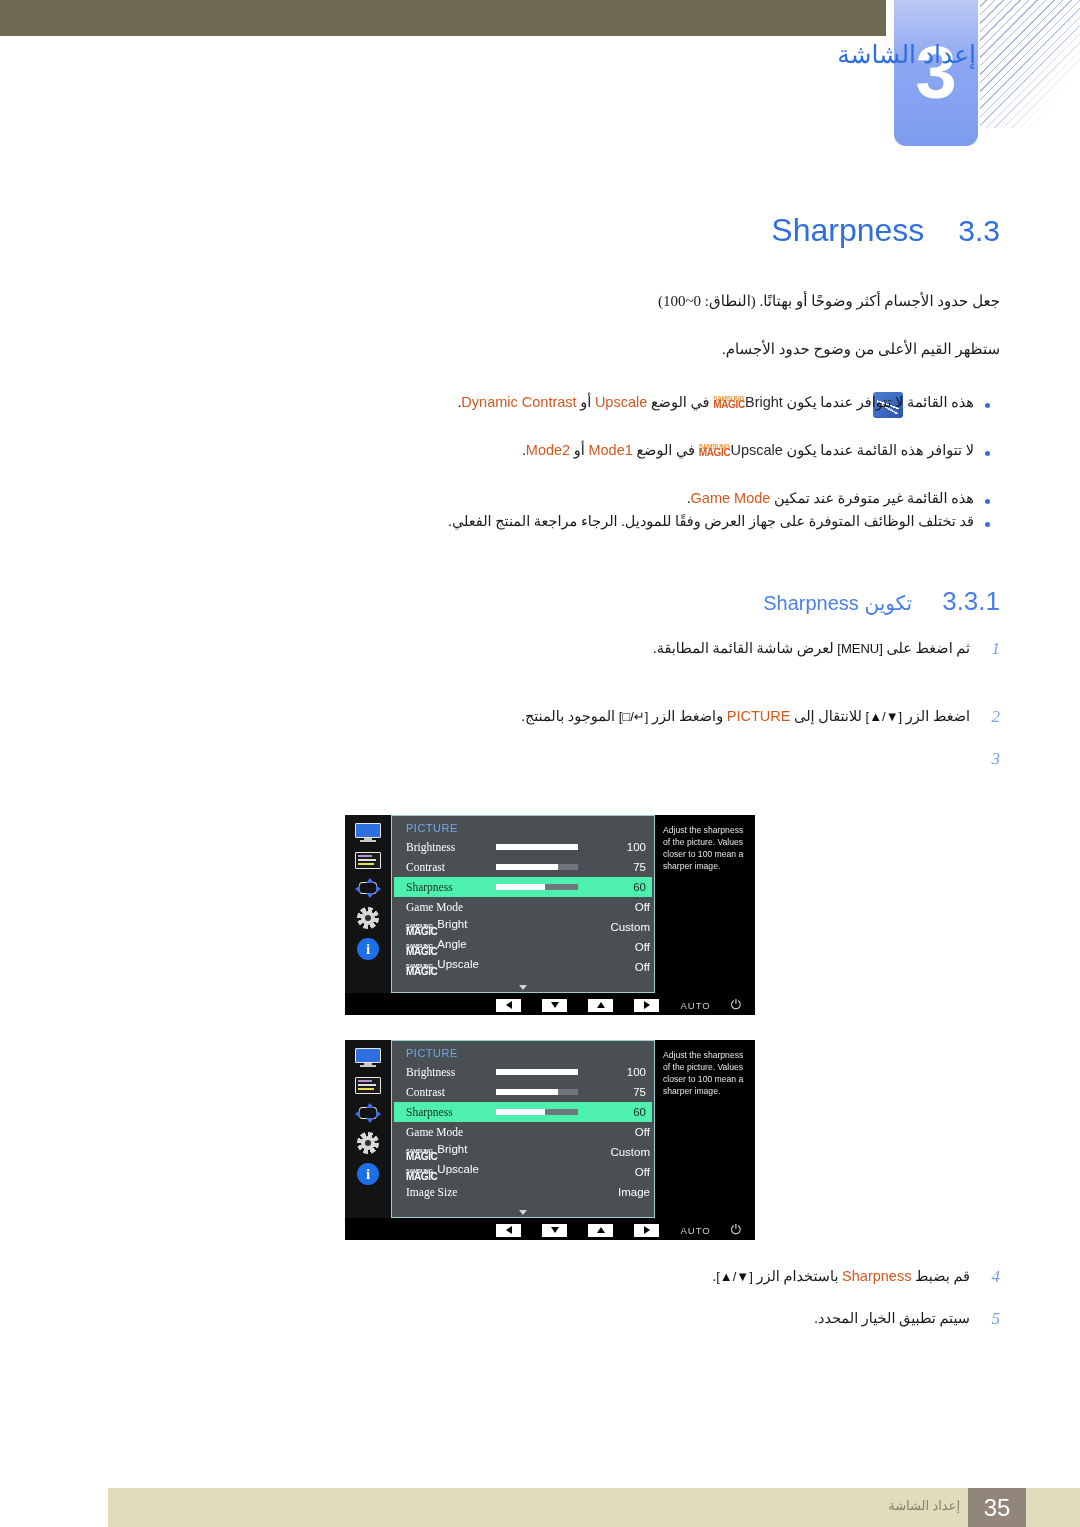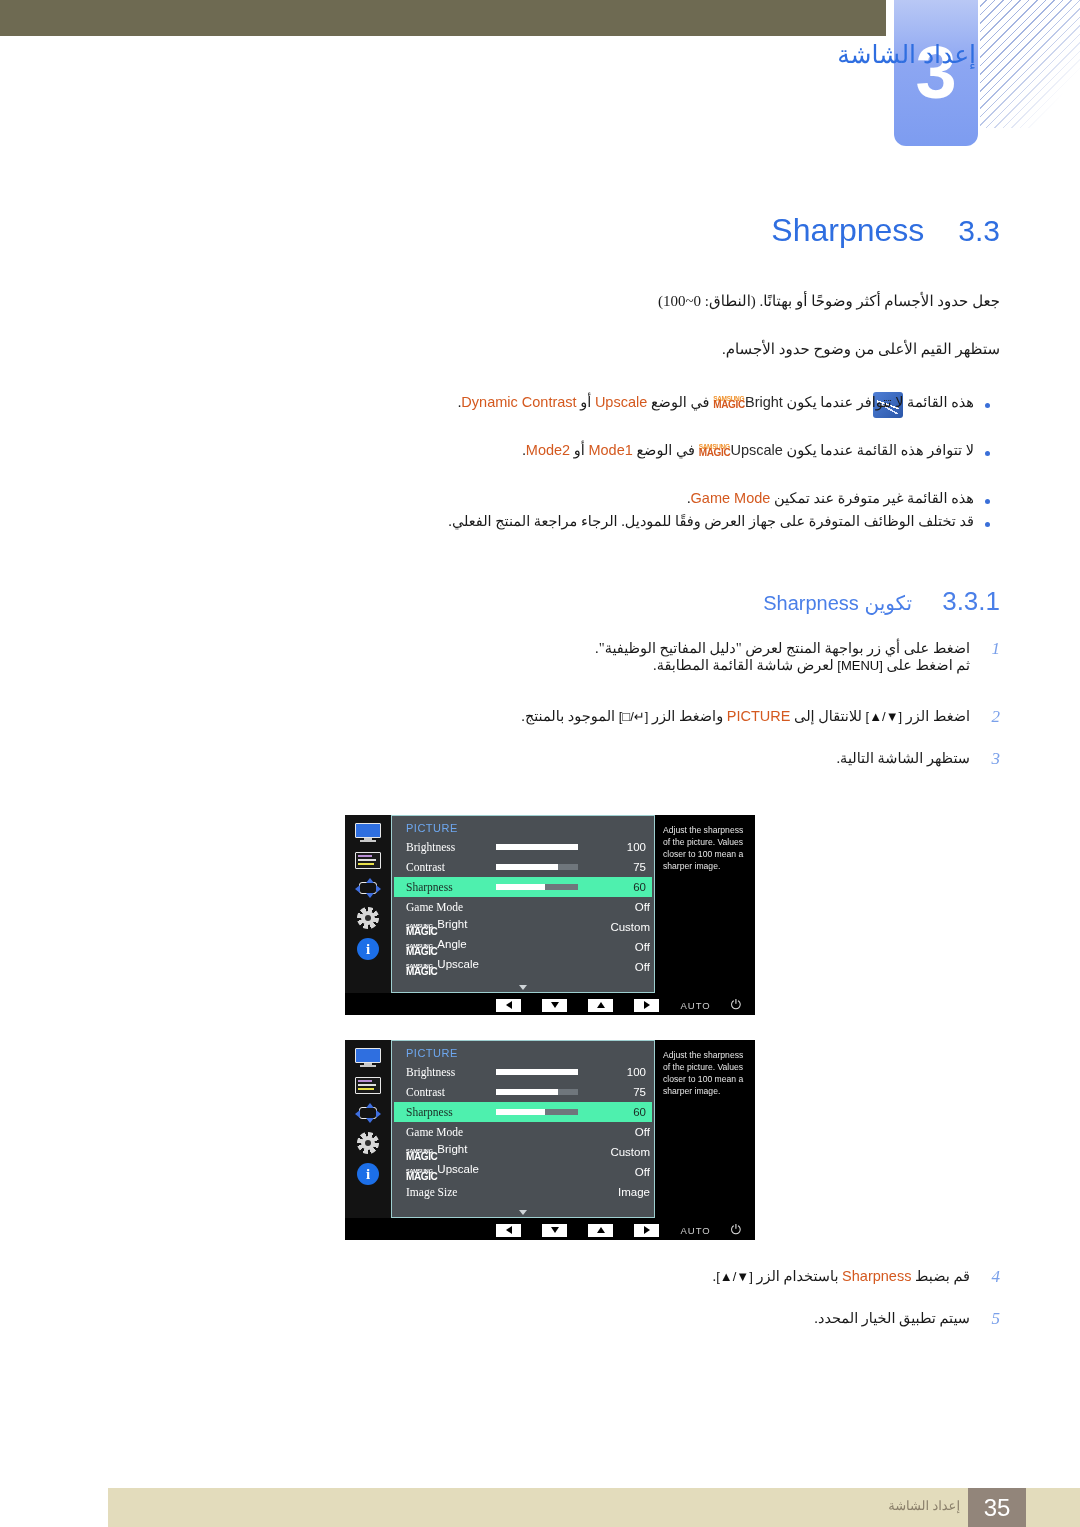--- a/index.html
+++ b/index.html
@@ -291,32 +291,30 @@
 
 <div class="bullet b4">قد تختلف الوظائف المتوفرة على جهاز العرض وفقًا للموديل. الرجاء مراجعة المنتج الفعلي.</div>
 
 <div class="sub-title">
   <span class="rtl"><span>تكوين</span> <span class="en">Sharpness</span></span>
   <span class="num">3.3.1</span>
 </div>
 
 <div class="step s1r">
   <span class="n">1</span>
-  <div>اضغط على أي زر بواجهة المنتج لعرض "دليل المفاتيح الوظيفية".</div>
   <div><span>ثم اضغط على </span><span class="kbd">[MENU]</span><span> لعرض شاشة القائمة المطابقة.</span></div>
 </div>
 
 <div class="step s2r">
   <span class="n">2</span>
   <span>اضغط الزر </span><span class="kbd">[▲/▼]</span><span> للانتقال إلى </span><span class="en or">PICTURE</span><span> واضغط الزر </span><span class="kbd">[□/↵]</span><span> الموجود بالمنتج.</span>
 </div>
 
 <div class="step s3r">
   <span class="n">3</span>
-  <div>ستظهر الشاشة التالية.</div>
 </div>
 
 <div class="osd osd1">
   <div class="osd-rail">
     <div class="ic ic-monitor">
         <span class="scr"></span>
         <span class="std"></span>
         <span class="base"></span>
       </div>
     <div class="ic-list">

